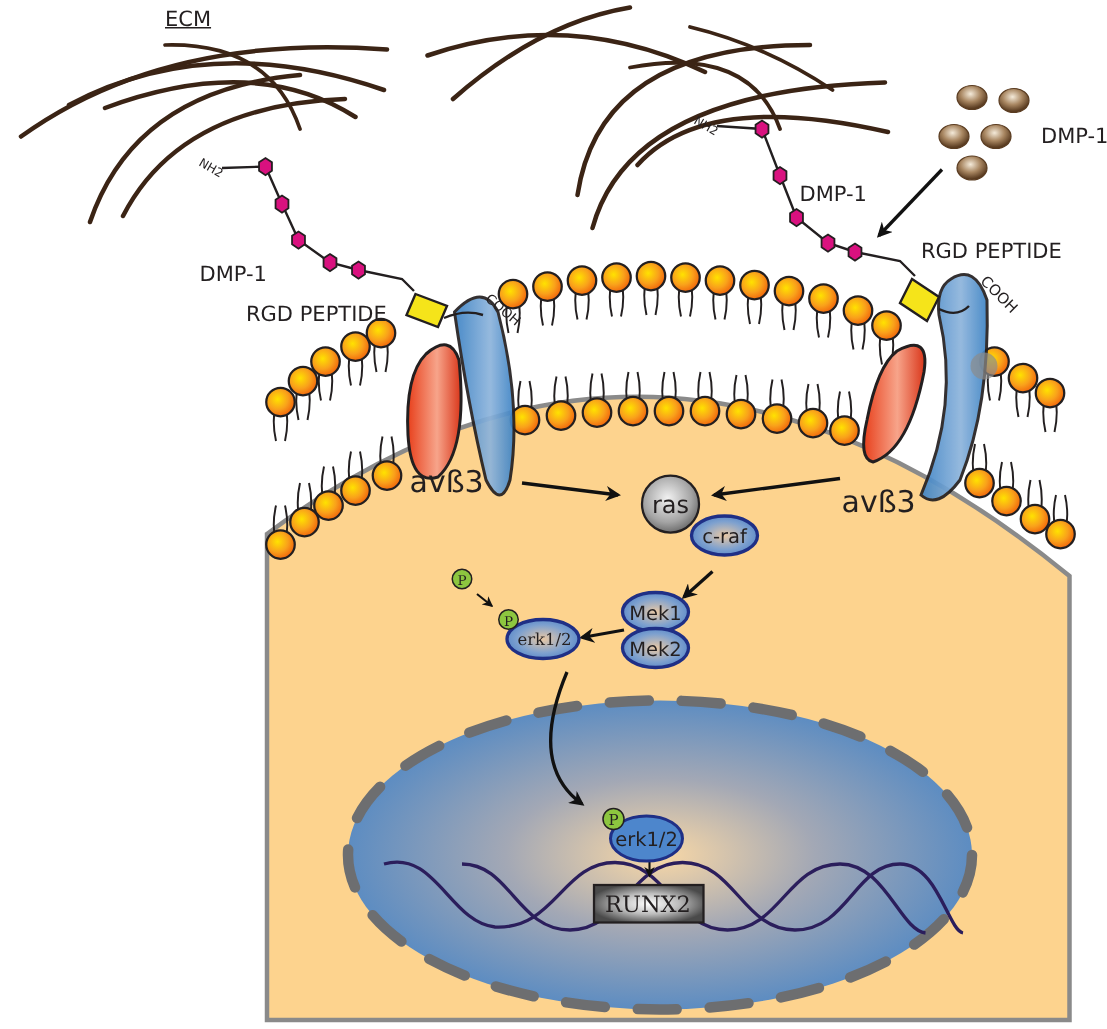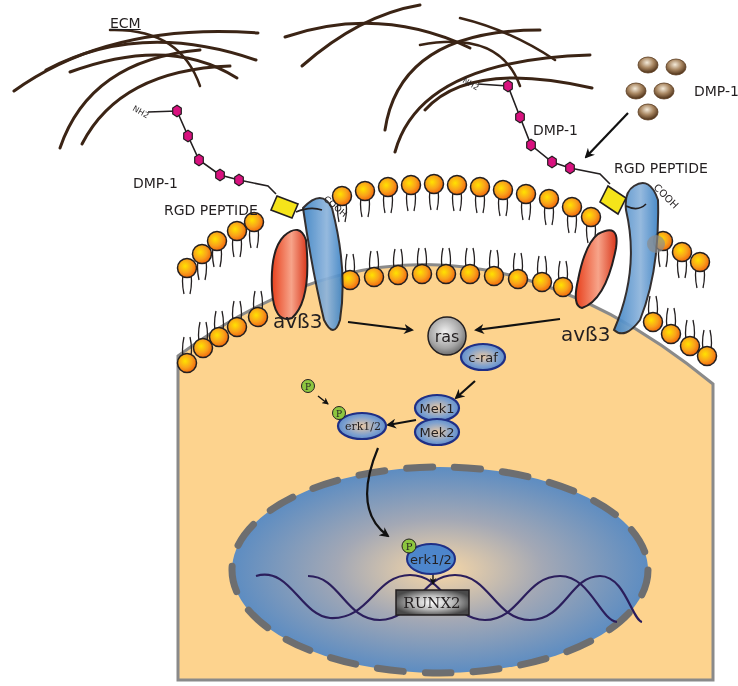--- a/index.html
+++ b/index.html
@@ -371,21 +371,21 @@
   <rect x="396" y="590" width="73" height="25" fill="url(#gRunx)" stroke="#231f20" stroke-width="1.5"></rect>
   <text class="serif" x="432" y="608" text-anchor="middle" font-size="15" fill="#231f20">RUNX2</text>
 
   <text x="132" y="110" font-size="8" fill="#231f20" transform="rotate(30 132 110)">NH2</text>
   <text x="462" y="82" font-size="8" fill="#231f20" transform="rotate(30 462 82)">NH2</text>
   <text x="323" y="200" font-size="9" fill="#231f20" transform="rotate(40 323 200)">COOH</text>
   <text x="653" y="188" font-size="10" fill="#231f20" transform="rotate(45 653 188)">COOH</text>
 </svg>
 
 
-<div class="lbl" style="left:110px;top:15px;text-decoration:underline;">ECM</div>
+<div class="lbl" style="left:110px;top:5px;text-decoration:underline;">ECM</div>
 <div class="lbl" style="left:133px;top:175px;">DMP-1</div>
 <div class="lbl" style="left:164px;top:202px;">RGD PEPTIDE</div>
 <div class="lbl" style="left:533px;top:122px;">DMP-1</div>
 <div class="lbl" style="left:694px;top:83px;">DMP-1</div>
 <div class="lbl" style="left:614px;top:160px;">RGD PEPTIDE</div>
 <div class="lbl lbl-big" style="left:273px;top:309px;">avß3</div>
 <div class="lbl lbl-big" style="left:561px;top:322px;">avß3</div>
 </div>
 
 </body></html>

